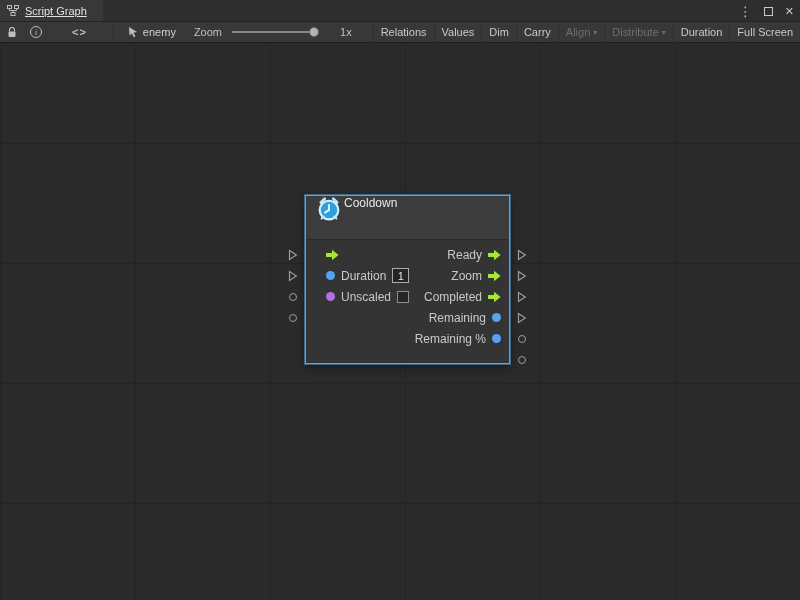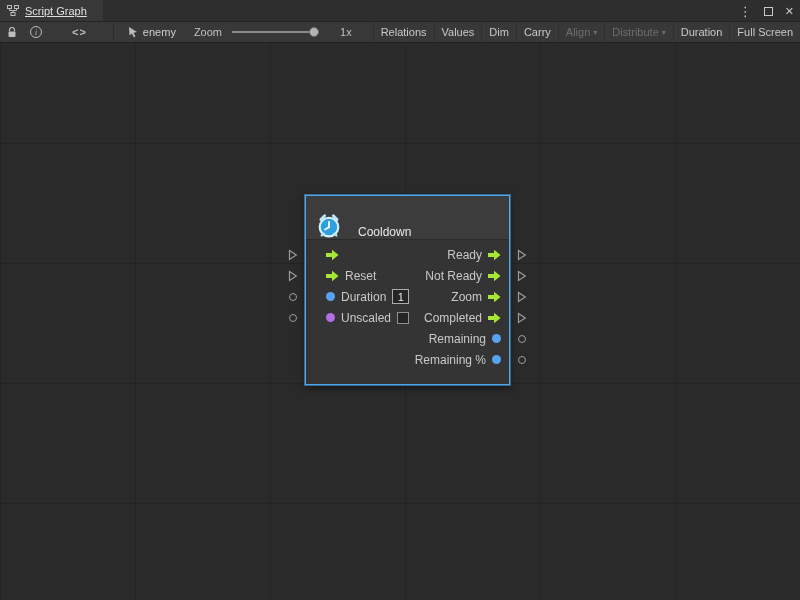--- a/index.html
+++ b/index.html
@@ -80,22 +80,22 @@
   }
 
   
   .node-wrap{ position:absolute; left:305px; top:152px; }
   .node{
     width:205px; background:#343434;
     border:1px solid var(--selection);
     box-shadow:0 0 0 1px rgba(77,168,239,.55), 0 3px 8px rgba(0,0,0,.45);
   }
   .node-header{
-    height:44px; background:#3c3c3c; display:flex; align-items:flex-end;
-    gap:16px; padding:0 10px; border-bottom:1px solid #2a2a2a;
+    height:44px; background:#3c3c3c; display:flex; align-items:flex-start;
+    gap:2px; padding:0 10px; border-bottom:1px solid #2a2a2a;
   }
   .node-title{ font-size:12px; color:#e8e8e8; }
   .node-body{ padding:4px 0 14px 12px; }
   .port-row{
     height:21px; display:flex; align-items:center; justify-content:space-between;
     padding:0 8px; font-size:12px; color:#c9c9c9;
   }
   .pgroup{ display:flex; align-items:center; gap:6px; }
   .dot{ width:9px; height:9px; border-radius:50%; display:inline-block; }
   .dot.value{ background:var(--value-port); }
@@ -270,34 +270,20 @@
             <span></span>
           </span>
           <span class="pgroup">
             <span>Ready</span>
             <svg width="13" height="12" viewBox="0 0 13 12">
                 <path d="M0 4 H6 V0.8 L12.6 6 L6 11.2 V8 H0 Z" fill="var(--flow-port)"></path>
               </svg>
           </span>
         </div>
 
-        <div class="port-row">
-          <span class="pgroup">
-            <svg width="13" height="12" viewBox="0 0 13 12">
-                <path d="M0 4 H6 V0.8 L12.6 6 L6 11.2 V8 H0 Z" fill="var(--flow-port)"></path>
-              </svg>
-            <span>Reset</span>
-          </span>
-          <span class="pgroup">
-            <span>Not Ready</span>
-            <svg width="13" height="12" viewBox="0 0 13 12">
-                <path d="M0 4 H6 V0.8 L12.6 6 L6 11.2 V8 H0 Z" fill="var(--flow-port)"></path>
-              </svg>
-          </span>
-        </div>
 
         <div class="port-row">
           <span class="pgroup">
             <span class="dot value"></span>
             <span>Duration</span>
             <input class="inline-field" value="1" style="">
           </span>
           <span class="pgroup">
             <span>Zoom</span>
             <svg width="13" height="12" viewBox="0 0 13 12">

